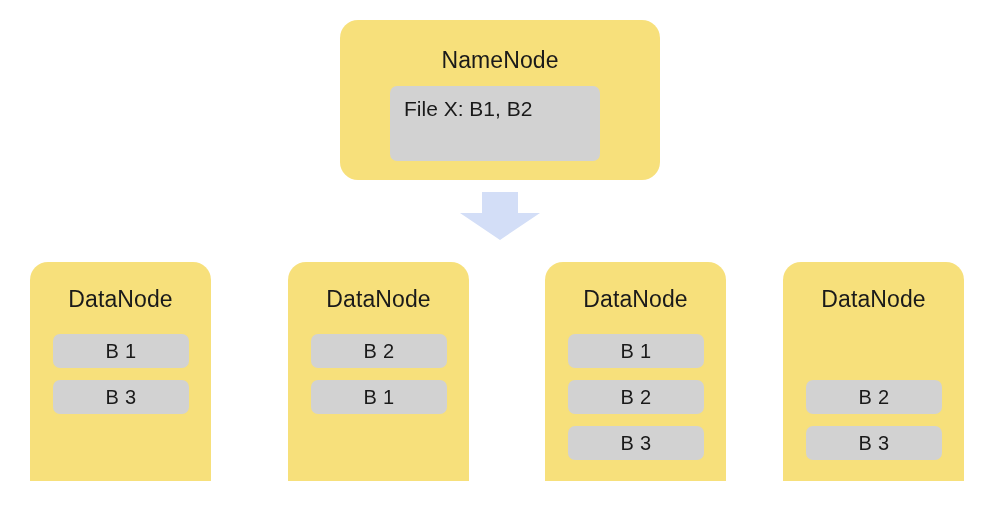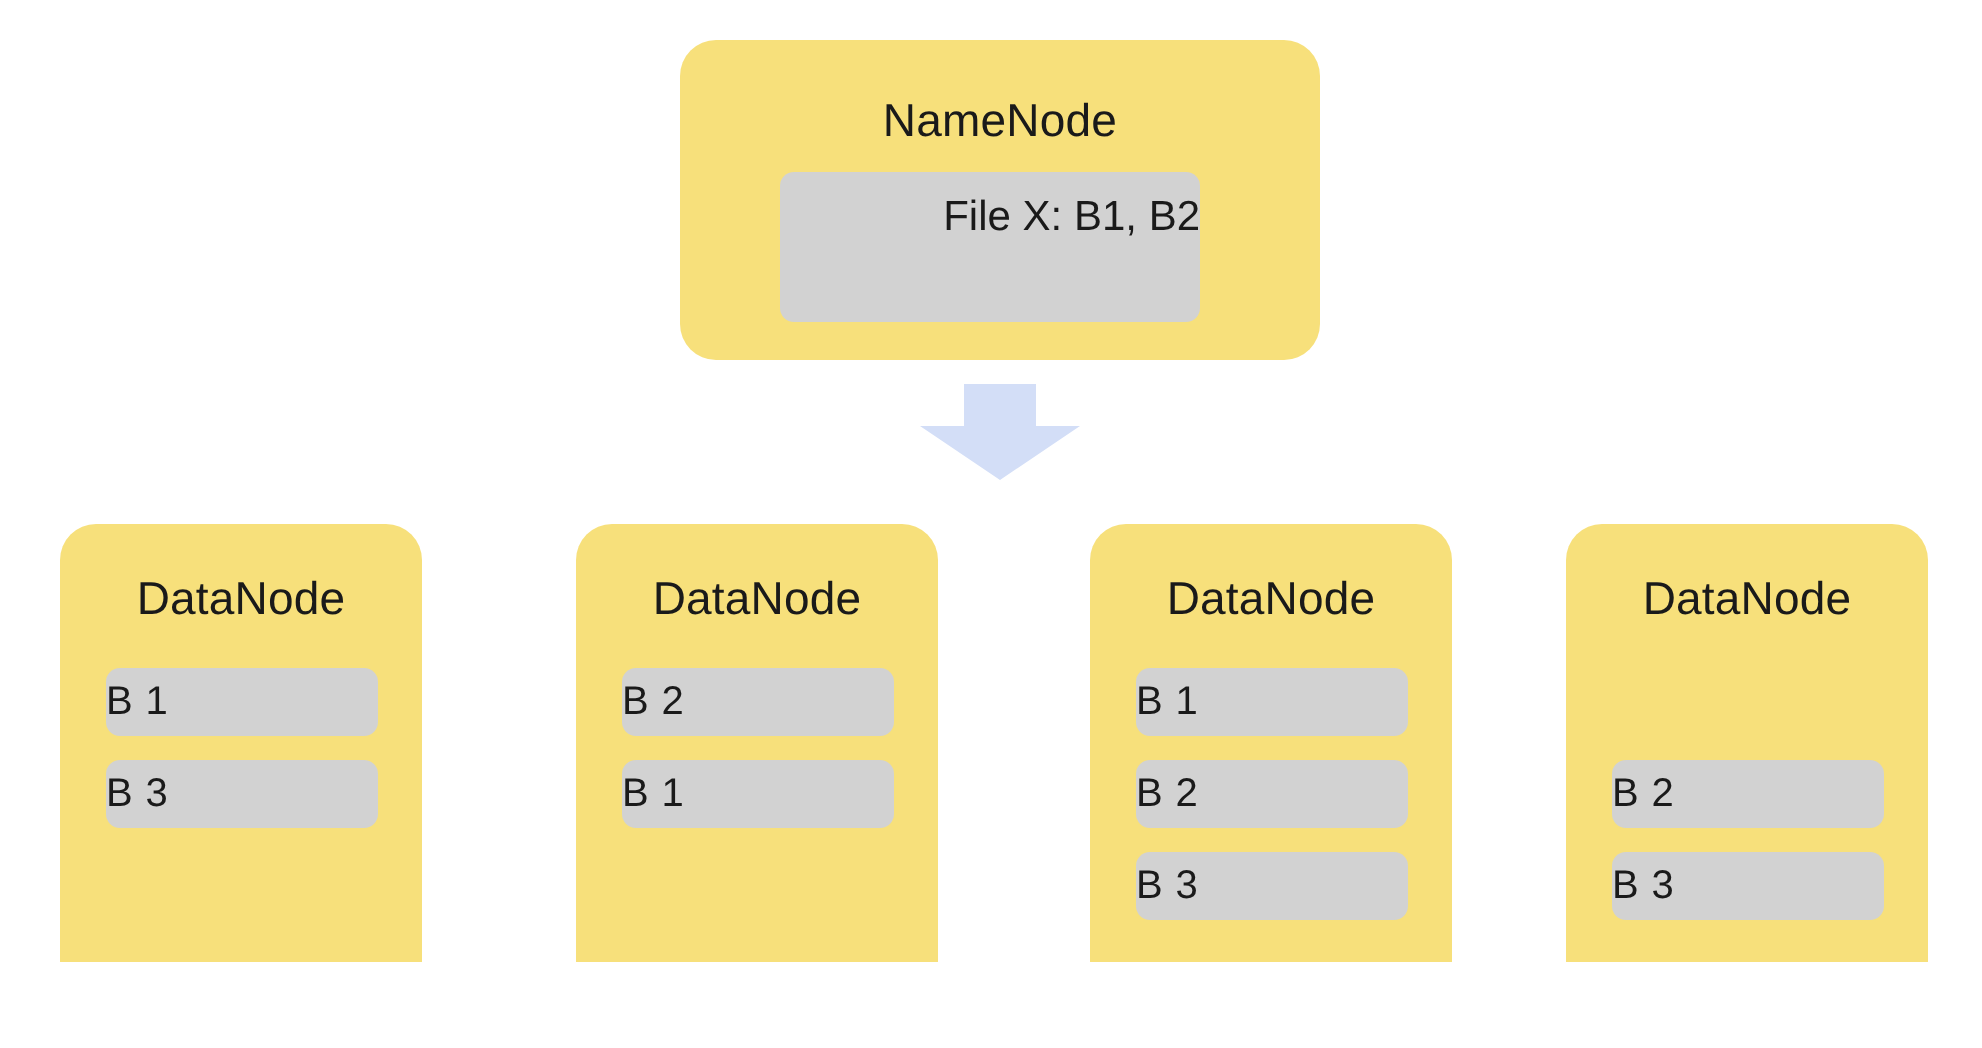--- a/index.html
+++ b/index.html
@@ -39,25 +39,26 @@
   }
 
   
   .gray-block {
     position: absolute;
     background: #D2D2D2;
     border-radius: 7px;
     box-sizing: border-box;
     display: flex;
     align-items: center;
+    justify-content: center;
     color: #1a1a1a;
   }
   .gray-block.meta {
     justify-content: flex-start;
-    align-items: flex-end;
+    align-items: flex-start;
     flex-direction: column;
     padding: 9px 0 0 14px;
   }
   .meta-line {
     font-size: 21px;
     line-height: 27px;
     white-space: nowrap;
     color: #1a1a1a;
   }
   .block-label {

